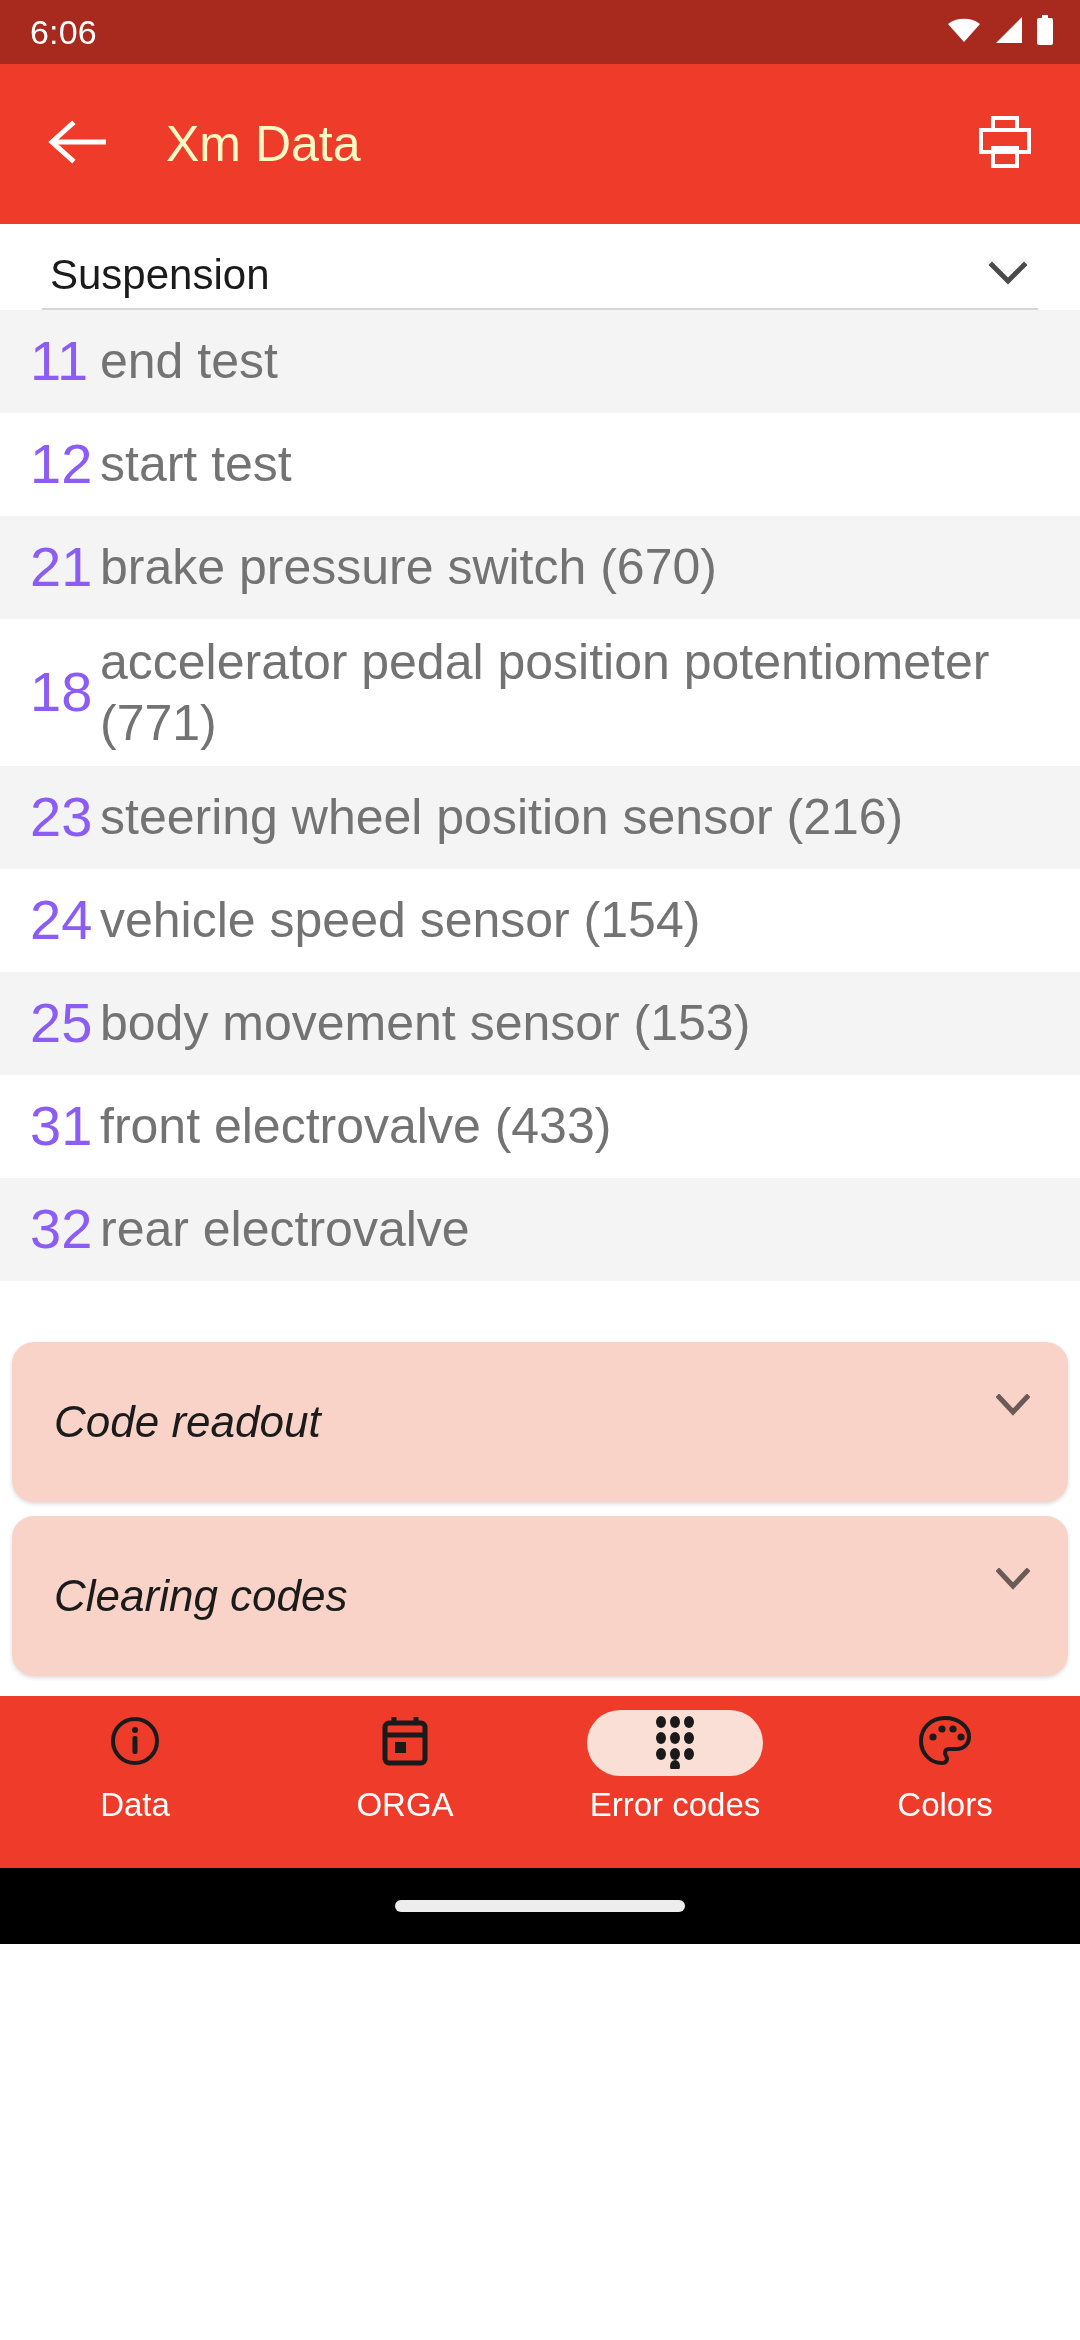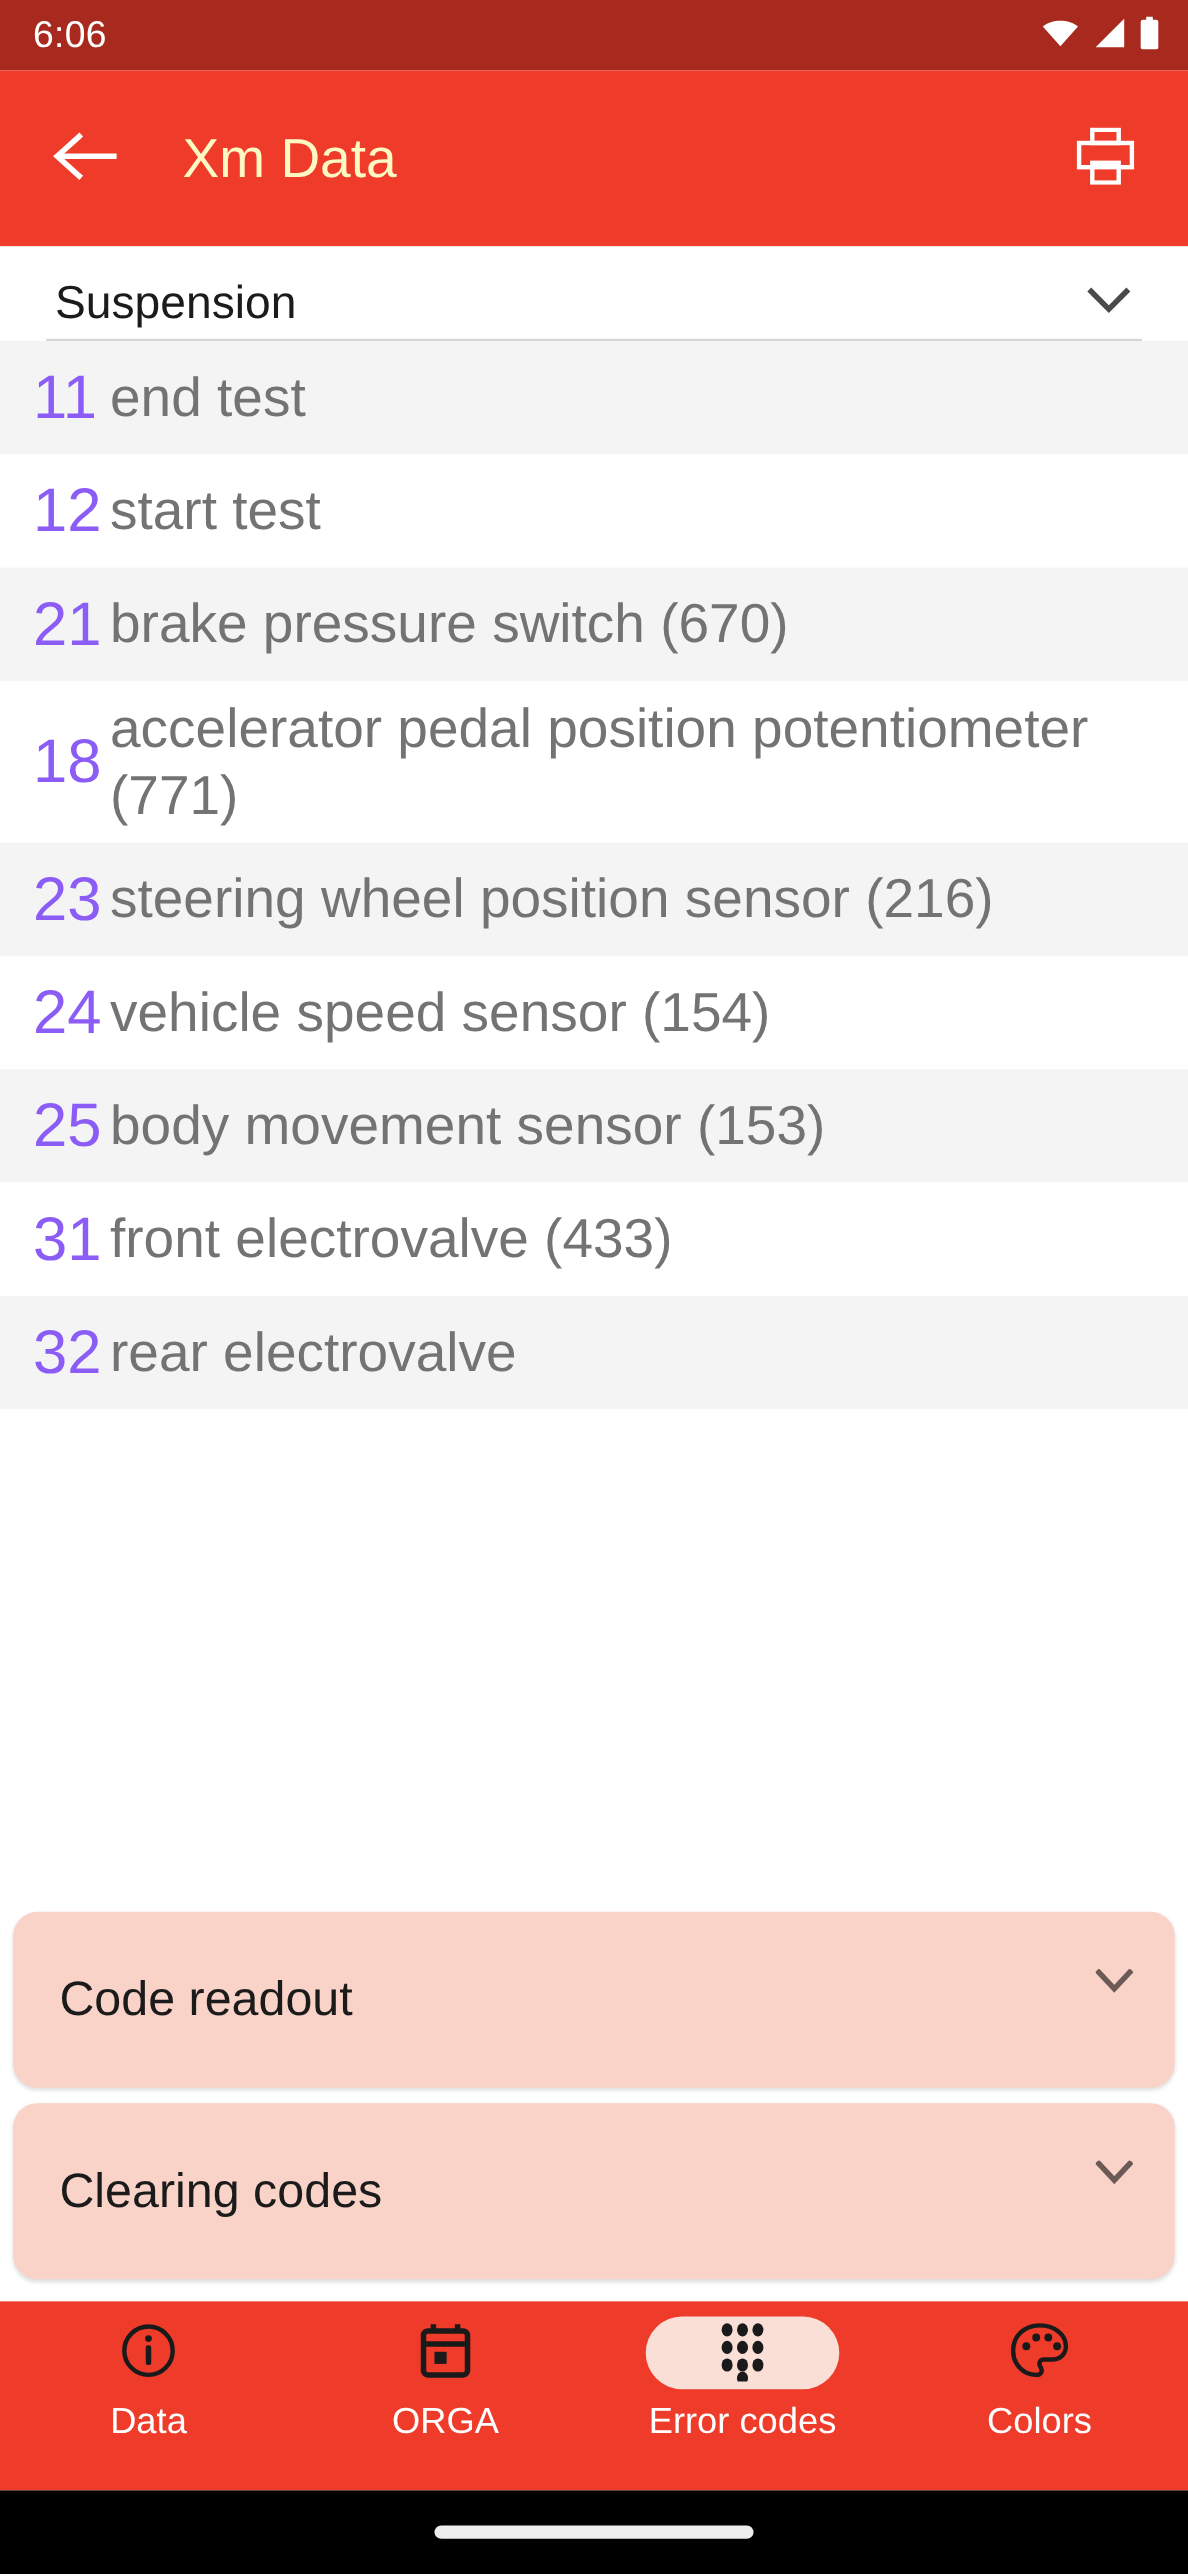--- a/index.html
+++ b/index.html
@@ -2,21 +2,21 @@
 <html><head>
 <meta charset="utf-8">
 <style>
   * { margin:0; padding:0; box-sizing:border-box; }
   html, body { width:1080px; height:2340px; }
   body {
     font-family:"Liberation Sans", sans-serif;
     background:#ffffff;
     overflow:hidden;
   }
-  .phone { position:relative; width:1080px; height:2340px; display:flex; flex-direction:column; background:#fff; }
+  .phone { position:relative; width:1080px; height:1944px; display:flex; flex-direction:column; background:#fff; }
 
   
   .statusbar {
     height:64px; flex:0 0 64px; background:#a8291d;
     display:flex; align-items:center; justify-content:space-between;
     padding:0 26px 0 30px; color:#fff;
   }
   .status-time { font-size:34px; letter-spacing:.2px; line-height:1; }
   .status-icons { display:flex; align-items:center; gap:12px; }
 
@@ -54,21 +54,21 @@
   .row.two-line { min-height:147px; }
 
   
   .cards { position:absolute; left:0; right:0; bottom:0; padding:0 12px 6px; }
   .card {
     background:#f9d3c8; border-radius:22px; height:160px; margin-bottom:14px;
     display:flex; align-items:center; justify-content:space-between;
     padding:0 34px 0 42px; box-shadow:0 2px 4px rgba(0,0,0,.14);
     position:relative;
   }
-  .card-label { font-size:44px; color:#1b1b1b; line-height:1; }
+  .card-label { font-size:44px; color:#1b1b1b; line-height:1;font-style:italic; }
   .card .chev { position:absolute; right:38px; top:52px; }
 
   
   .bottomnav {
     flex:0 0 172px; background:#ee3b2a; display:flex; align-items:flex-start;
     padding-top:14px;
   }
   .navitem { flex:1 1 0; display:flex; flex-direction:column; align-items:center; gap:12px;text-align:right; }
   .navicon {
     width:176px; height:66px; display:flex; align-items:center; justify-content:center;

